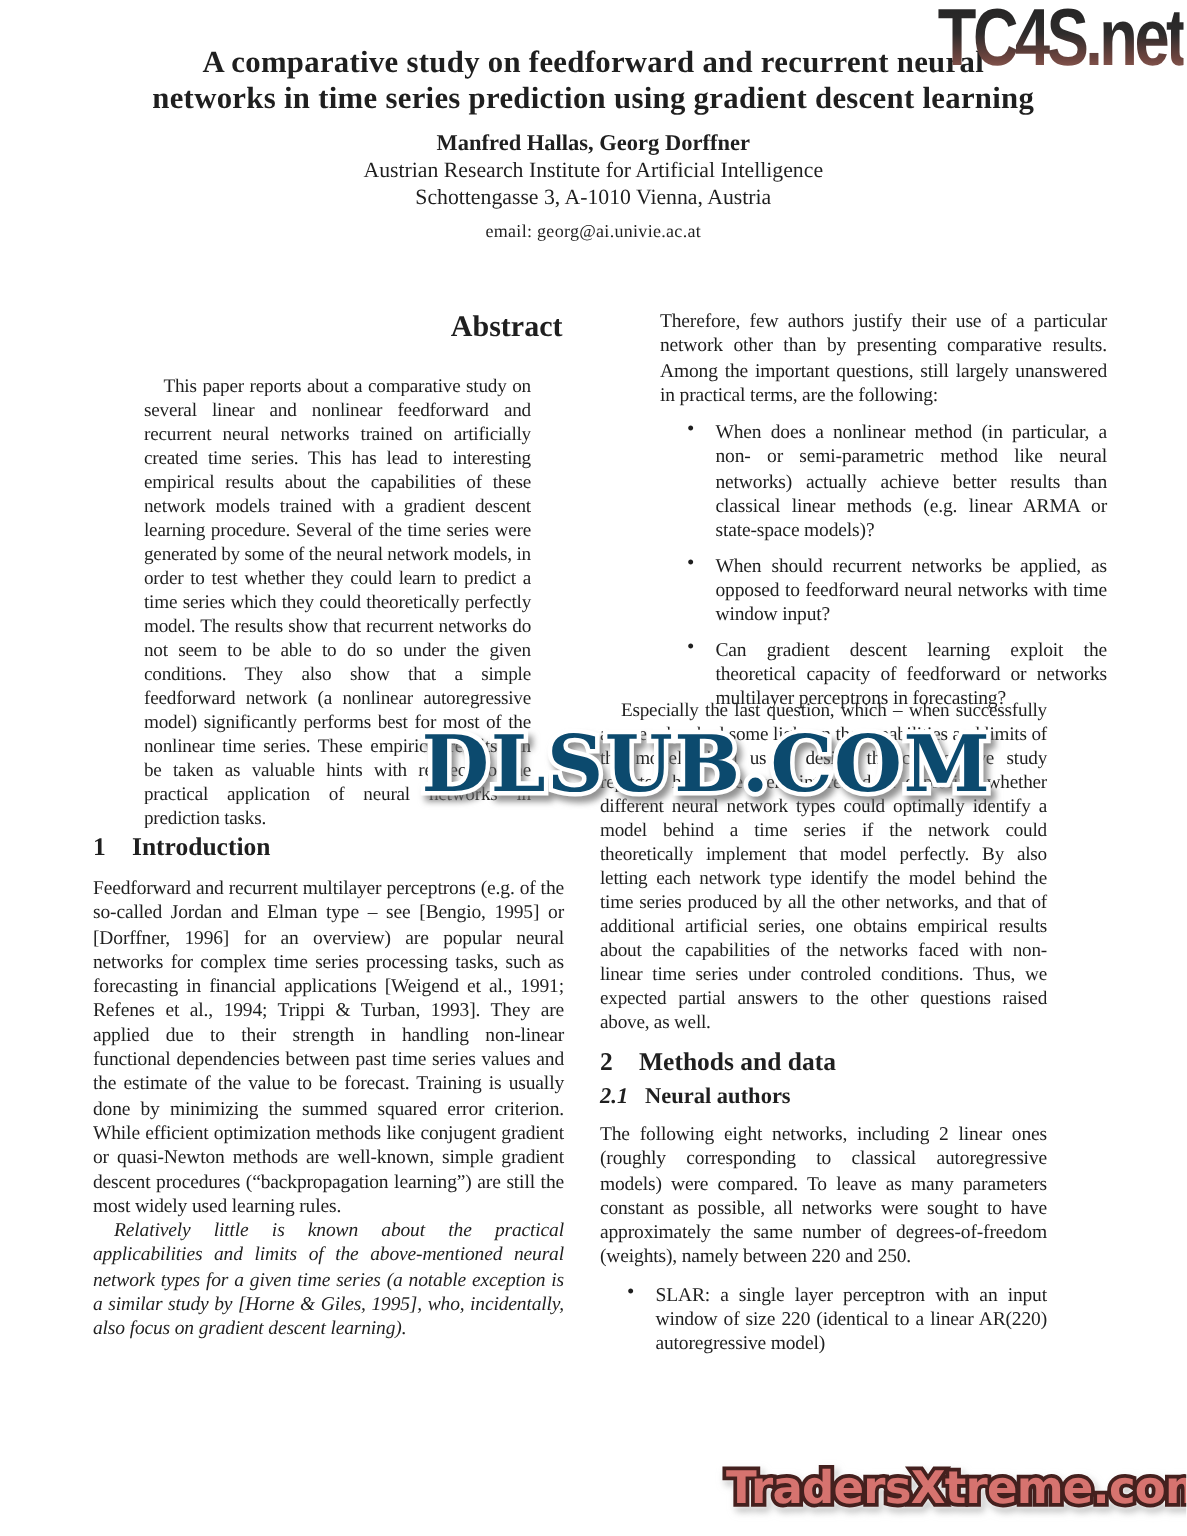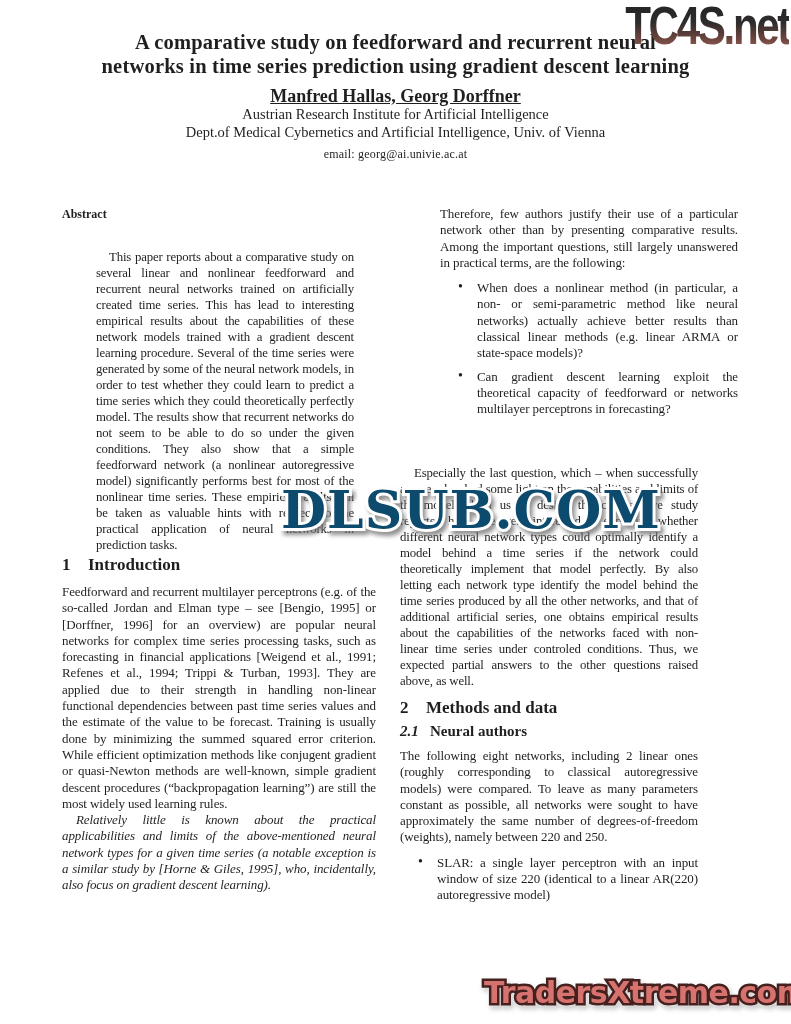--- a/index.html
+++ b/index.html
@@ -8,26 +8,26 @@
     width:791px;height:1024px;
     background:#ffffff;
     font-family:"Liberation Serif", serif;
     color:#1f1f1f;
     overflow:hidden;
   }
 
   
   .header{position:absolute;left:30px;top:30px;width:731px;text-align:center;}
   .title{font-size:20.5px;font-weight:bold;line-height:24px;letter-spacing:0.2px;}
-  .authors{font-size:18px;font-weight:bold;margin-top:9px;line-height:18px;text-decoration:underline;}
+  .authors{font-size:15px;font-weight:bold;margin-top:9px;line-height:18px;}
   .affil{font-size:14.5px;line-height:18px;}
   .email{font-size:12px;margin-top:6px;letter-spacing:0.2px;}
 
   
-  .abstract-head{position:absolute;left:62px;top:207px;width:313px;text-align:left;font-weight:bold;font-size:12px;}
+  .abstract-head{position:absolute;left:62px;top:207px;width:313px;text-align:right;font-weight:bold;font-size:20px;}
   .abstract-body{
     position:absolute;left:96px;top:236px;width:258px;
     font-size:12.8px;line-height:16px;text-align:justify;text-indent:13px;letter-spacing:-0.15px;
   }
   .intro-block{position:absolute;left:62px;top:555px;width:314px;}
   .sec-head{font-size:17px;font-weight:bold;margin:0 0 9px 0;}
   .sec-num{display:inline-block;min-width:26px;}
   .sub-head{font-size:15px;font-weight:bold;margin:10px 0 8px 0;}
   .sub-num{display:inline-block;min-width:30px;font-style:italic;}
   .body-p{
@@ -86,39 +86,40 @@
   <div class="wm-dlsub">DLSUB.COM</div>
   <div class="wm-traders">TradersXtreme.com</div>
 
   <div class="header">
     <div class="title">
       <div>A comparative study on feedforward and recurrent neural</div>
       <div>networks in time series prediction using gradient descent learning</div>
     </div>
     <div class="authors">Manfred Hallas, Georg Dorffner</div>
     <div class="affil">Austrian Research Institute for Artificial Intelligence</div>
-    <div class="affil">Dept.of Medical Cybernetics and Artificial Intelligence, Univ. of Vienna</div>
+    <div class="affil">Schottengasse 3, A-1010 Vienna, Austria</div>
     <div class="email">email: georg@ai.univie.ac.at</div>
   </div>
 
   <div class="abstract-head">Abstract</div>
   <p class="abstract-body">This paper reports about a comparative study on several linear and nonlinear feedforward and recurrent neural networks trained on artificially created time series. This has lead to interesting empirical results about the capabilities of these network models trained with a gradient descent learning procedure. Several of the time series were generated by some of the neural network models, in order to test whether they could learn to predict a time series which they could theoretically perfectly model. The results show that recurrent networks do not seem to be able to do so under the given conditions. They also show that a simple feedforward network (a nonlinear autoregressive model) significantly performs best for most of the nonlinear time series. These empirical results can be taken as valuable hints with respect to the practical application of neural networks in prediction tasks.</p>
 
   <div class="intro-block">
     <div class="sec-head">
       <span class="sec-num">1</span><span>Introduction</span>
     </div>
     <p class="body-p">Feedforward and recurrent multilayer perceptrons (e.g. of the so-called Jordan and Elman type – see [Bengio, 1995] or [Dorffner, 1996] for an overview) are popular neural networks for complex time series processing tasks, such as forecasting in financial applications [Weigend et al., 1991; Refenes et al., 1994; Trippi &amp; Turban, 1993]. They are applied due to their strength in handling non-linear functional dependencies between past time series values and the estimate of the value to be forecast. Training is usually done by minimizing the summed squared error criterion. While efficient optimization methods like conjugent gradient or quasi-Newton methods are well-known, simple gradient descent procedures (“backpropagation learning”) are still the most widely used learning rules.</p>
     <p class="body-p indent">Relatively little is known about the practical applicabilities and limits of the above-mentioned neural network types for a given time series (a notable exception is a similar study by [Horne &amp; Giles, 1995], who, incidentally, also focus on gradient descent learning).</p>
   </div>
 
   <div class="right-top">
     <p class="body-p">Therefore, few authors justify their use of a particular network other than by presenting comparative results. Among the important questions, still largely unanswered in practical terms, are the following:</p>
     <ul class="qlist">
       <li>When does a nonlinear method (in particular, a non- or semi-parametric method like neural networks) actually achieve better results than classical linear methods (e.g. linear ARMA or state-space models)?</li>
+      <li>When should recurrent networks be applied, as opposed to feedforward neural networks with time window input?</li>
       <li>Can gradient descent learning exploit the theoretical capacity of feedforward or networks multilayer perceptrons in forecasting?</li>
     </ul>
   </div>
 
   <p class="right-p2">Especially the last question, which – when successfully answered – shed some light on the capabilities and limits of the models, lead us to design the comparative study reported here. We were interested in exploring whether different neural network types could optimally identify a model behind a time series if the network could theoretically implement that model perfectly. By also letting each network type identify the model behind the time series produced by all the other networks, and that of additional artificial series, one obtains empirical results about the capabilities of the networks faced with non- linear time series under controled conditions. Thus, we expected partial answers to the other questions raised above, as well.</p>
 
   <div class="right-bottom">
     <div class="sec-head" style="margin-bottom:5px;">
       <span class="sec-num">2</span><span>Methods and data</span>
     </div>

